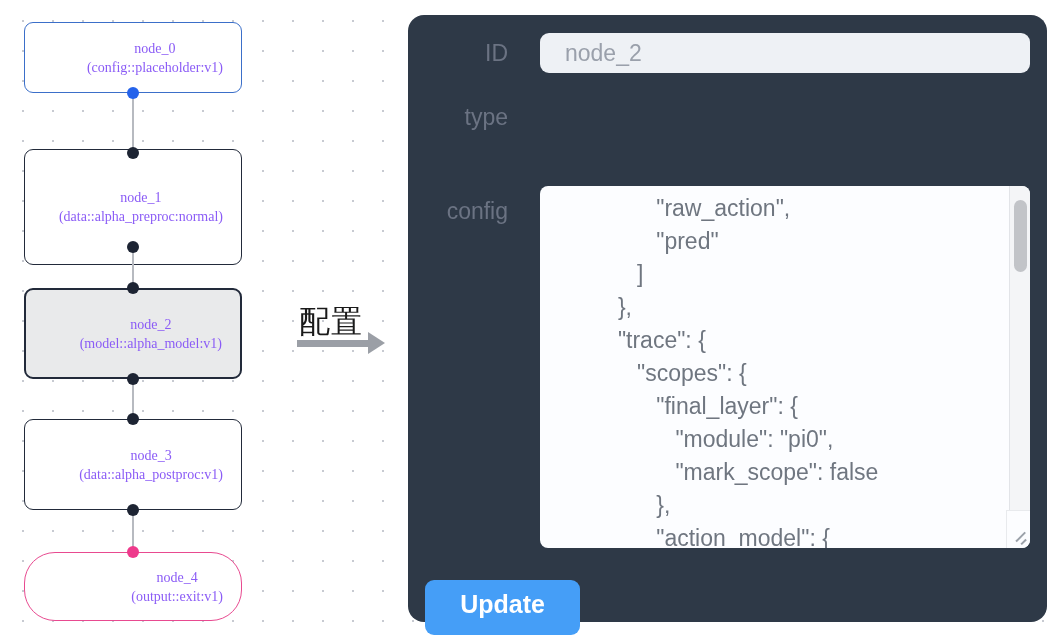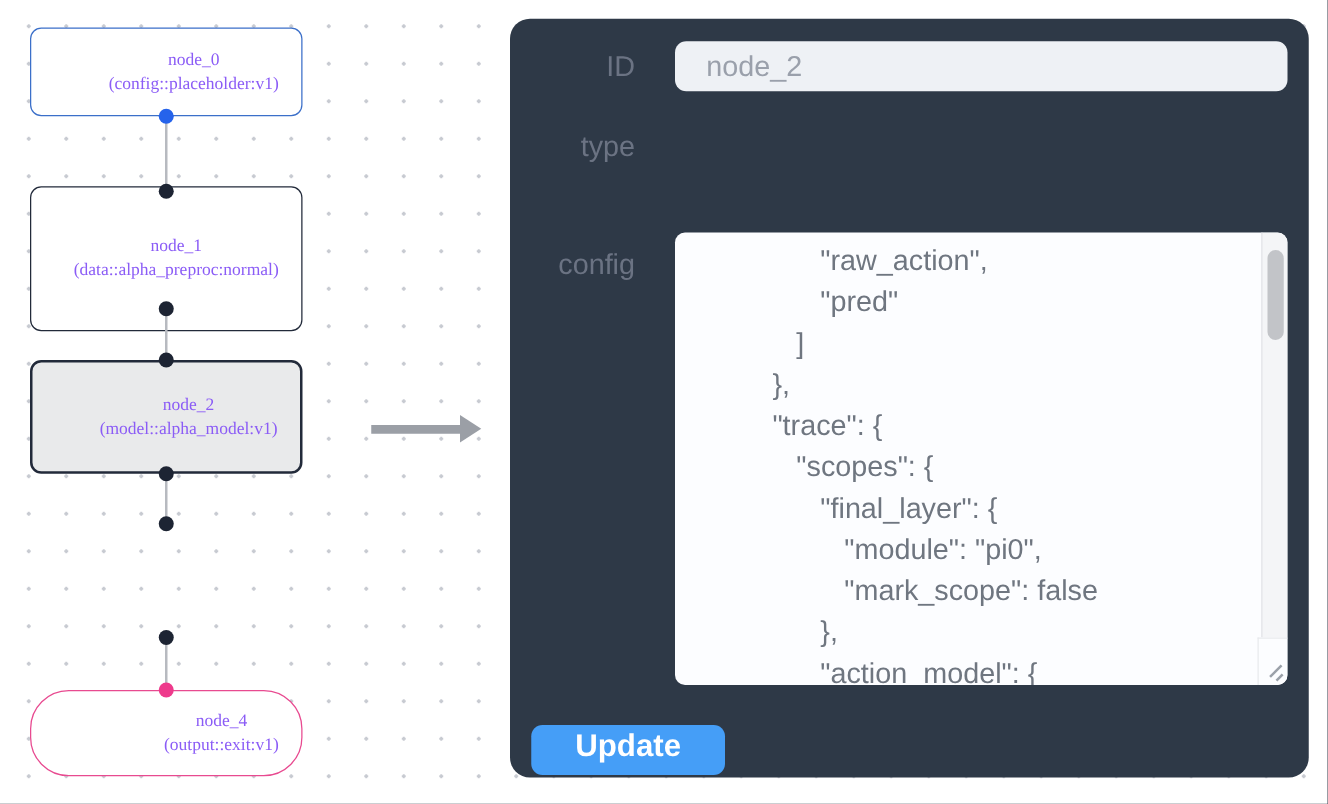--- a/index.html
+++ b/index.html
@@ -89,21 +89,21 @@
   }
   .resize-corner {
     position:absolute; right:0; bottom:0; width:24px; height:38px;
     background:#fcfdff; border-left:1px solid #e8eaed; border-top:1px solid #e8eaed;
   }
   .rz-line { position:absolute; background:#9ba1a9; height:1.6px; transform:rotate(-45deg); }
   .rz1 { width:13px; right:3px; bottom:10px; }
   .rz2 { width:7px;  right:3px; bottom:5px; }
 
   .update-btn {
-    position:absolute; left:425px; top:580px; width:155px; height:40px;
+    position:absolute; left:425px; top:580px; width:155px; height:55px;
     background:#459ef7; color:#ffffff; border:none; border-radius:9px;
     font-size:25px; font-weight:600; z-index:7; text-align:center;
     padding-bottom:6px; font-family:"Liberation Sans", sans-serif;
   }
 </style>
 </head>
 <body>
 
 <div class="stage">
 
@@ -122,28 +122,32 @@
   </div>
   <div class="handle" style="top:147px;"></div>
   <div class="handle" style="top:241px;"></div>
 
   <div class="node node-selected" style="top:288px;height:91px;">
     <div><span>node_2</span><br><span>(model::alpha_model:v1)</span></div>
   </div>
   <div class="handle" style="top:282px;"></div>
   <div class="handle" style="top:373px;"></div>
 
+  <div class="node" style="top:419px;height:91px;">
+    <div><span>node_3</span><br><span>(data::alpha_postproc:v1)</span></div>
+  </div>
   <div class="handle" style="top:413px;"></div>
   <div class="handle" style="top:504px;"></div>
 
   <div class="node node-output" style="top:552px;height:69px;border-radius:31px;">
     <div><span>node_4</span><br><span>(output::exit:v1)</span></div>
   </div>
   <div class="handle handle-pink" style="top:546px;"></div>
 
+  <div class="arrow-label">配置</div>
   <div class="arrow-tail"></div>
   <div class="arrow-head"></div>
 
   <div class="panel"></div>
 
   <div class="panel-label" style="top:40px;">ID</div>
   <input class="field-input" style="top: 33px;" value="node_2">
 
   <div class="panel-label" style="top:104px;">type</div>
 

